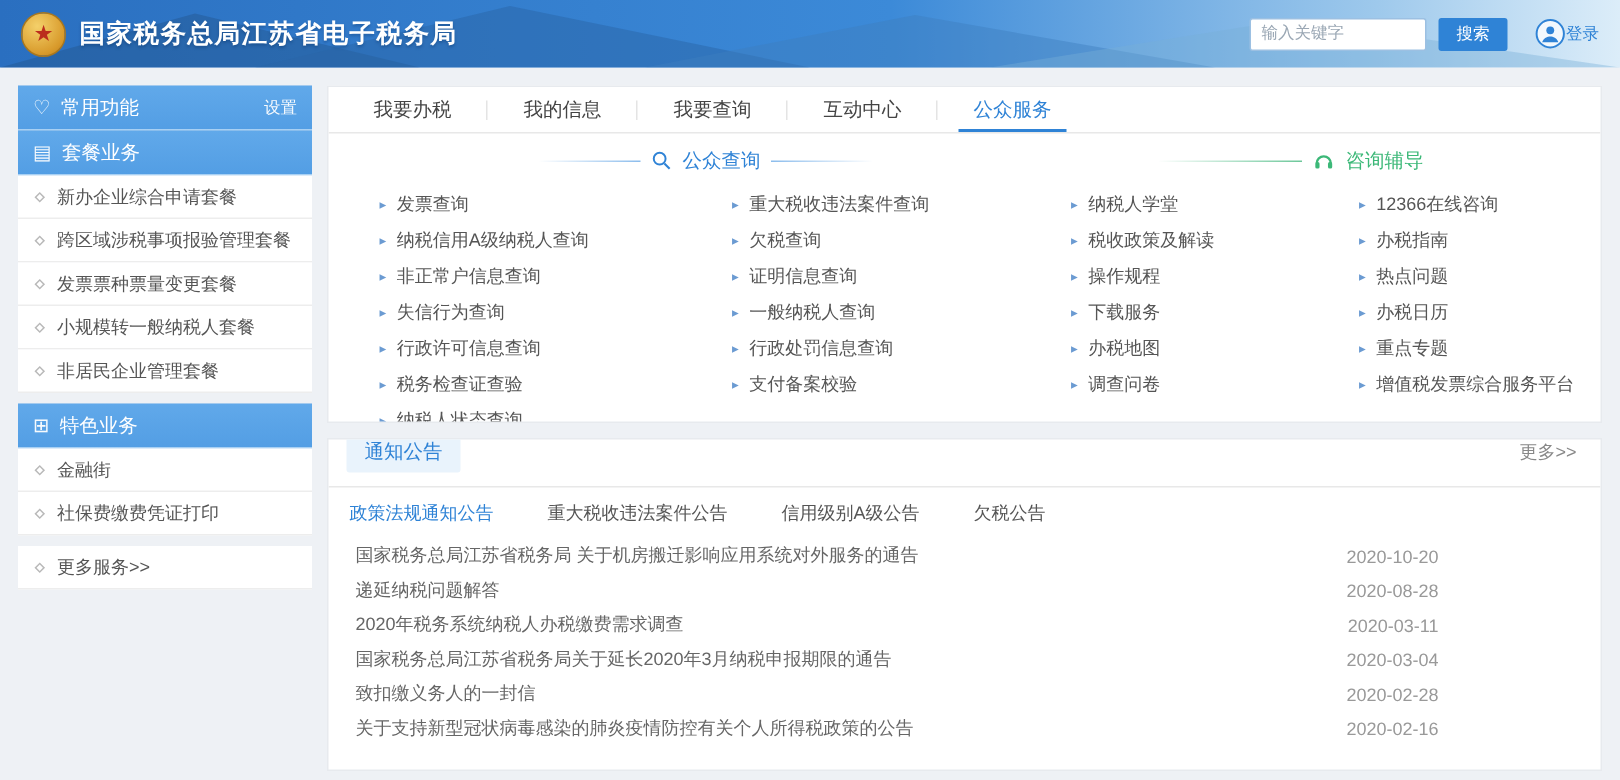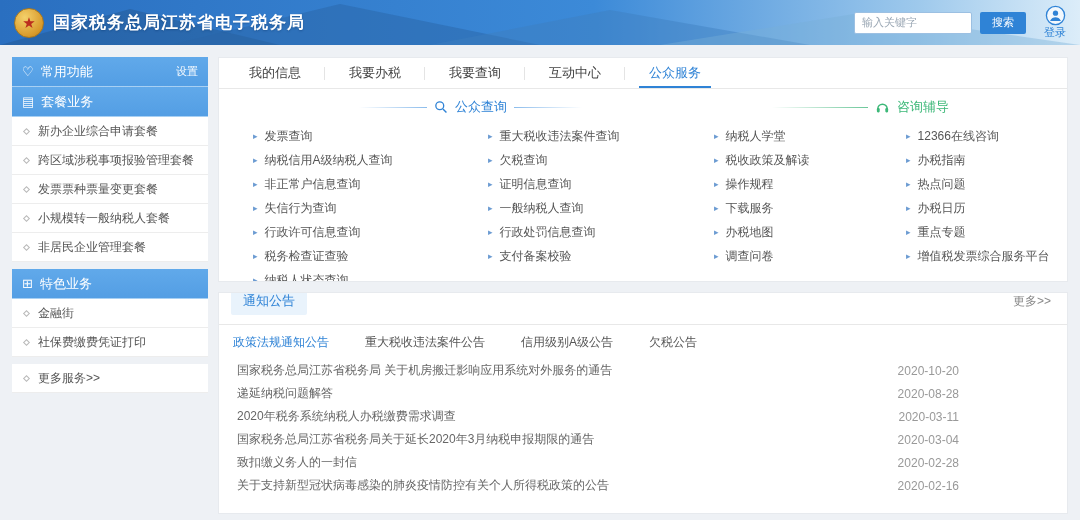--- a/index.html
+++ b/index.html
@@ -17,21 +17,21 @@
     border:1px solid #a8771f; display:flex; align-items:center; justify-content:center;
     color:#bb2d1d; font-size:15px; line-height:1; }
   .site-title { color:#fff; font-size:17px; font-weight:bold; letter-spacing:1px;
     text-shadow:0 1px 2px rgba(0,40,90,.35); }
   .topbar-right { margin-left:auto; display:flex; align-items:center; gap:8px; position:relative; z-index:2; }
   .search-input { width:118px; height:22px; border:1px solid #9cc0e2; border-radius:2px;
     padding:0 7px; font-size:11px; color:#333; background:#fff; outline:none;font-family:Liberation Mono, monospace; }
   .search-input::placeholder { color:#9aa7b4; }
   .search-btn { height:22px; padding:0 12px; border:none; border-radius:2px;
     background:#2f83d6; color:#fff; font-size:11px; cursor:pointer; }
-  .user-box { display:flex; flex-direction:column; align-items:center; margin-left:10px; }
+  .user-box { display:flex; flex-direction:row; align-items:center; margin-left:10px; }
   .user-icon { display:block; cursor:pointer; line-height:0; }
   .login-link { color:#2f83d6; font-size:11px; cursor:pointer; margin-top:-1px; }
 
   
   .sidebar { position:absolute; left:12px; top:57px; width:196px; }
   .side-header { height:30px; background:linear-gradient(180deg,#61a9ea,#539ee4);
     color:#fff; font-size:13px; display:flex; align-items:center; padding:0 10px; gap:7px;
     border-bottom:1px solid rgba(255,255,255,.45); cursor:pointer; }
   .side-header .hdr-icon { font-size:13px; line-height:1; opacity:.95; }
   .side-header .hdr-action { margin-left:auto; font-size:11px; opacity:.95; cursor:pointer; }
@@ -155,22 +155,22 @@
     </div>
 
     <div class="side-item gap-top">
       <span class="diamond"></span>
       <span>更多服务&gt;&gt;</span>
     </div>
   </aside>
 
   <section class="main-card">
     <nav class="tabs">
+      <div class="tab">我要办税</div>
       <div class="tab">我的信息</div>
-      <div class="tab">我要办税</div>
       <div class="tab">我要查询</div>
       <div class="tab">互动中心</div>
       <div class="tab active">公众服务</div>
     </nav>
 
     <div class="heads">
       <div class="qhead">
         <span class="qline l"></span>
         <svg viewBox="0 0 16 16" width="14" height="14">
           <circle cx="6.6" cy="6.6" r="4.5" fill="none" stroke="#2f83d6" stroke-width="1.5"></circle>

